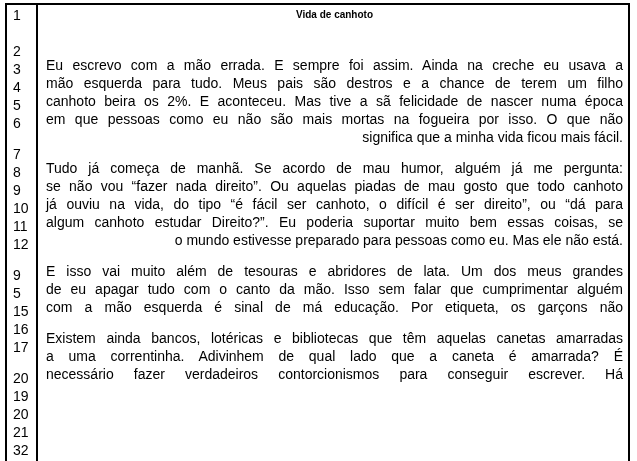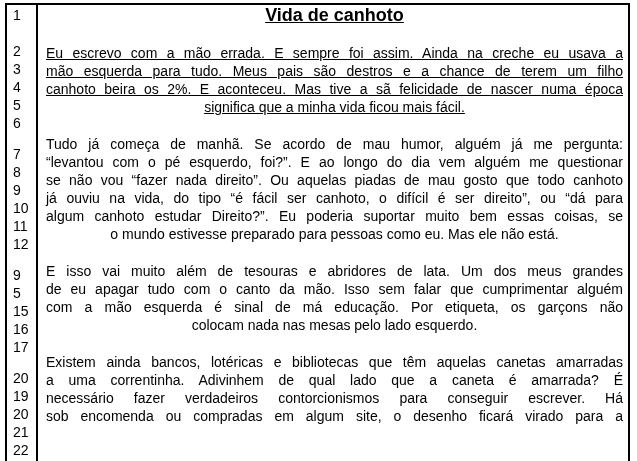--- a/index.html
+++ b/index.html
@@ -33,37 +33,36 @@
     padding: 1px 5px 0 8px;
     min-width: 0;
   }
   .num, .line {
     font-size: 14px;
     line-height: 18px;
     white-space: nowrap;
   }
   .group { margin-top: 13px; }
   .group.first { margin-top: 18px; }
-  .paragraph { margin-top: 19px; }
-  .paragraph.first { margin-top: 20px; text-decoration: underline; }
+  .paragraph { margin-top: 13px; }
+  .paragraph.first { margin-top: 32px; }
   .line {
     text-align: justify;
     text-align-last: justify;
     white-space: normal;
   }
   .line.last {
-    text-align: center;
+    text-align: right;
     text-align-last: auto;
   }
   .title-line {
     font-weight: bold;
-    font-size: 18px;
+    font-size: 10px;
     line-height: 18px;
     text-align-last: center;
-    text-decoration: underline;
   }
 </style>
 </head>
 <body>
 
 <div class="doc">
   <div class="num-col">
     <div class="num">1</div>
 
   <div class="group first">
@@ -86,46 +85,44 @@
         <div class="num">5</div>
         <div class="num">15</div>
         <div class="num">16</div>
         <div class="num">17</div>
       </div>
       <div class="group">
         <div class="num">20</div>
         <div class="num">19</div>
         <div class="num">20</div>
         <div class="num">21</div>
-        <div class="num">22</div>
+        <div class="num">32</div>
       </div>
     </div>
   <div class="text-col">
     <div class="title-line">Vida de canhoto</div>
 
   <div class="paragraph first">
         <div class="line">Eu escrevo com a mão errada. E sempre foi assim. Ainda na creche eu usava a</div>
         <div class="line">mão esquerda para tudo. Meus pais são destros e a chance de terem um filho</div>
         <div class="line">canhoto beira os 2%. E aconteceu. Mas tive a sã felicidade de nascer numa época</div>
+        <div class="line">em que pessoas como eu não são mais mortas na fogueira por isso. O que não</div>
         <div class="line last">significa que a minha vida ficou mais fácil.</div>
       </div>
       <div class="paragraph">
         <div class="line">Tudo já começa de manhã. Se acordo de mau humor, alguém já me pergunta:</div>
-        <div class="line">“levantou com o pé esquerdo, foi?”. E ao longo do dia vem alguém me questionar</div>
         <div class="line">se não vou “fazer nada direito”. Ou aquelas piadas de mau gosto que todo canhoto</div>
         <div class="line">já ouviu na vida, do tipo “é fácil ser canhoto, o difícil é ser direito”, ou “dá para</div>
         <div class="line">algum canhoto estudar Direito?”. Eu poderia suportar muito bem essas coisas, se</div>
         <div class="line last">o mundo estivesse preparado para pessoas como eu. Mas ele não está.</div>
       </div>
       <div class="paragraph">
         <div class="line">E isso vai muito além de tesouras e abridores de lata. Um dos meus grandes</div>
         <div class="line">de eu apagar tudo com o canto da mão. Isso sem falar que cumprimentar alguém</div>
         <div class="line">com a mão esquerda é sinal de má educação. Por etiqueta, os garçons não</div>
-        <div class="line last">colocam nada nas mesas pelo lado esquerdo.</div>
       </div>
       <div class="paragraph">
         <div class="line">Existem ainda bancos, lotéricas e bibliotecas que têm aquelas canetas amarradas</div>
         <div class="line">a uma correntinha. Adivinhem de qual lado que a caneta é amarrada? É</div>
         <div class="line">necessário fazer verdadeiros contorcionismos para conseguir escrever. Há</div>
-        <div class="line">sob encomenda ou compradas em algum site, o desenho ficará virado para a</div>
       </div>
     </div>
 </div>
 
 </body></html>

